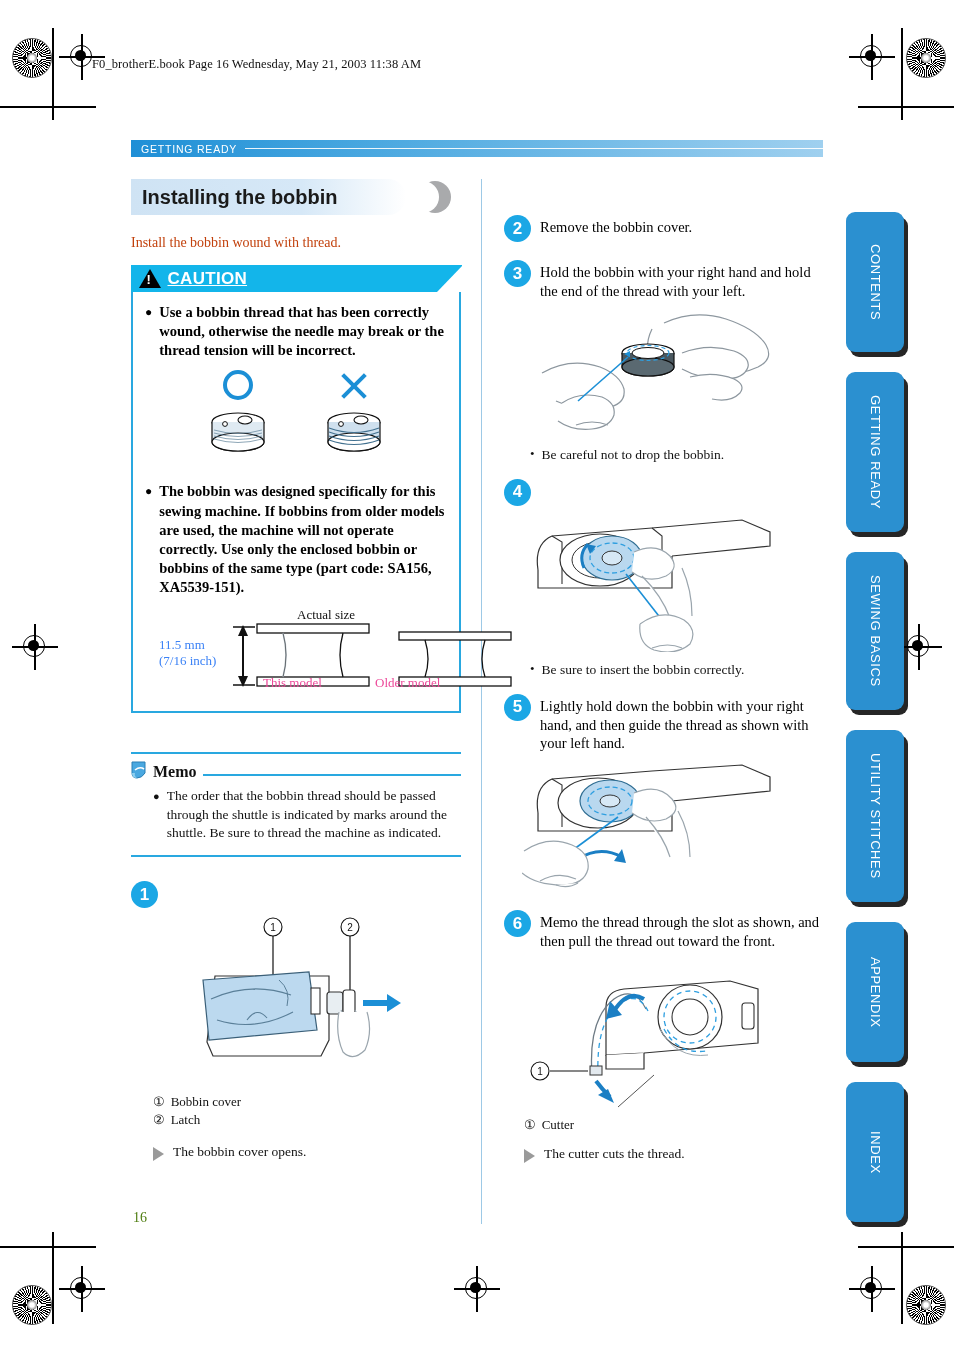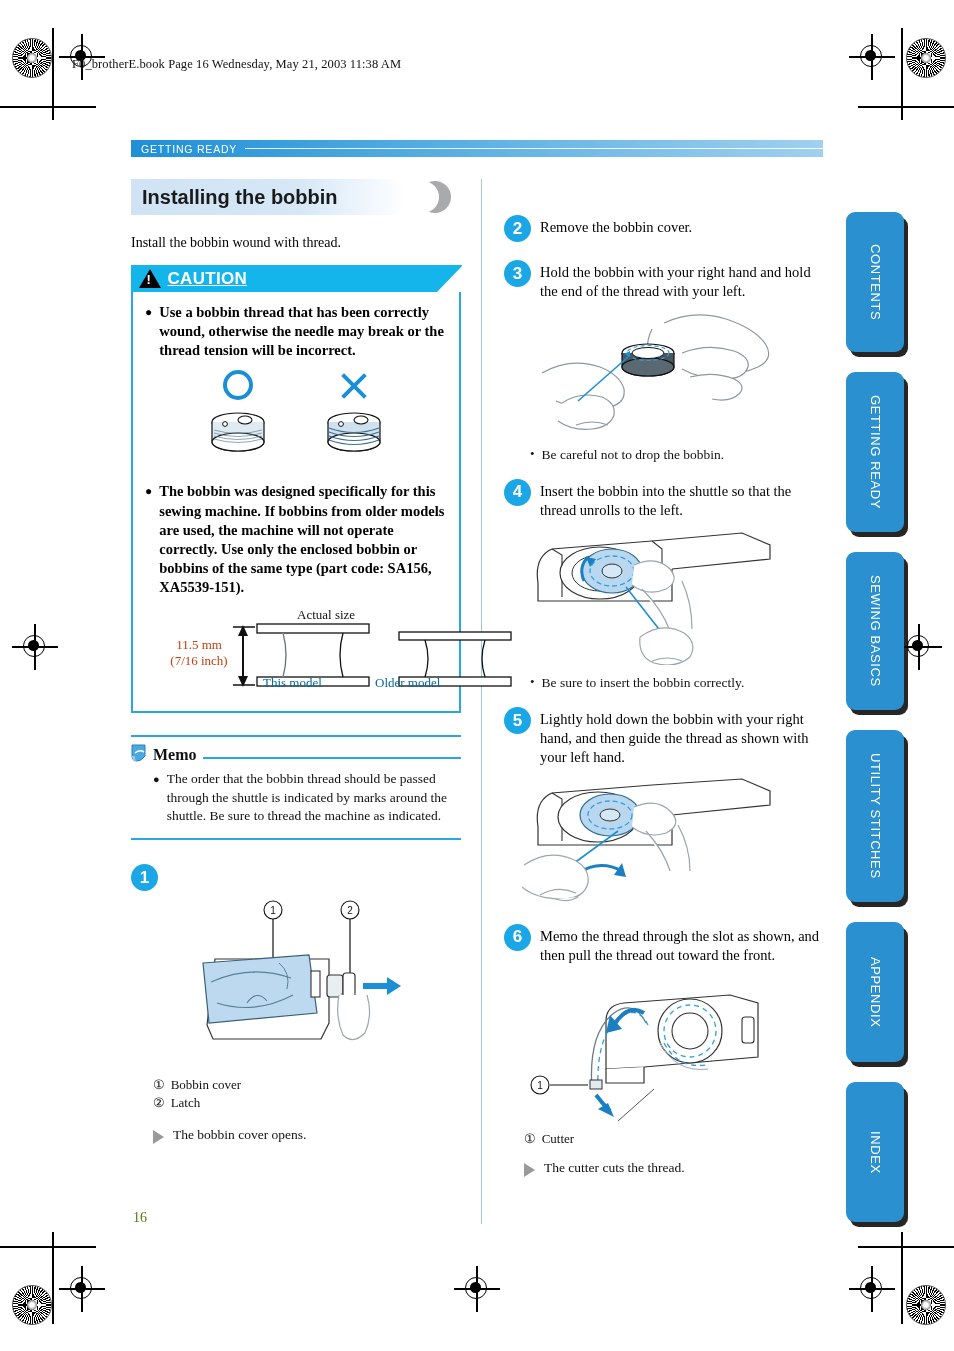--- a/index.html
+++ b/index.html
@@ -65,21 +65,21 @@
     background: #000;
   }
   .cropline {
     position: absolute;
     background: #000;
   }
 
   
   .file-header {
     position: absolute;
-    left: 72px; top: 57px;
+    left: 92px; top: 57px;
     font-family: "Liberation Serif", serif;
     font-size: 12.5px;
     color: #111;
     white-space: nowrap;
     letter-spacing: 0.1px;
   }
 
   
   .content {
     position: absolute;
@@ -160,21 +160,21 @@
   .section-title {
     position: absolute;
     left: 11px; top: 7px;
     font-family: "Liberation Sans", sans-serif;
     font-size: 20px;
     font-weight: bold;
     color: #1a1a1a;
   }
   .section-intro {
     font-size: 14px;
-    color: #000000;
+    color: #c2410c;
     margin-bottom: 14px;
   }
 
   
   .caution {
     position: relative;
     border: 2.5px solid #29a8e0;
     border-top: none;
     margin-bottom: 18px;
   }
@@ -281,35 +281,35 @@
   .sizefig .actual {
     position: absolute;
     left: 152px; top: 0;
     font-size: 13px;
     color: #111;
   }
   .sizefig .dimtext {
     position: absolute;
     left: 14px; top: 30px;
     font-size: 13px;
-    text-align: center;
+    text-align: left;
     width: 80px;
     line-height: 1.25;
-    color: #c2410c;
+    color: #3b82f6;
   }
   .sizefig .cap {
     position: absolute;
     font-size: 13px;
-    color: #0369a1;
+    color: #ec4899;
     top: 68px;
   }
 
   
   .memo {
-    margin-top: 22px;
+    margin-top: 39px;
     margin-bottom: 24px;
   }
   .memo-head {
     display: flex;
     align-items: flex-end;
     gap: 6px;
     padding-left: 22px;
   }
   .memo-title {
     font-family: "Liberation Serif", serif;
@@ -691,21 +691,20 @@
           </svg>
         </div>
 
         <div class="note">
           <span class="d">•</span>
           <span>Be careful not to drop the bobbin.</span>
         </div>
 
         <div class="step">
           <div class="step-num">4</div>
-          <div class="step-text">Insert the bobbin into the shuttle so that the thread unrolls to the left.</div>
         </div>
 
         <div class="fig" style="height:140px;position:relative;">
           <svg width="280" height="140" viewBox="0 0 280 140" style="position:absolute;left:18px;top:0;">
 
             <path d="M16 58 q-4 -26 14 -34 L130 16 L220 8 L248 20 L248 34 L150 44" fill="#fff" stroke="#333" stroke-width="1.2"></path>
             <path d="M16 58 L16 76 L150 76 L150 44" fill="#fff" stroke="#333" stroke-width="1.2"></path>
             <path d="M30 24 L40 30 L40 72" fill="none" stroke="#333" stroke-width="1.1"></path>
             <path d="M130 16 L140 24 L140 44" fill="none" stroke="#333" stroke-width="1.1"></path>
 

